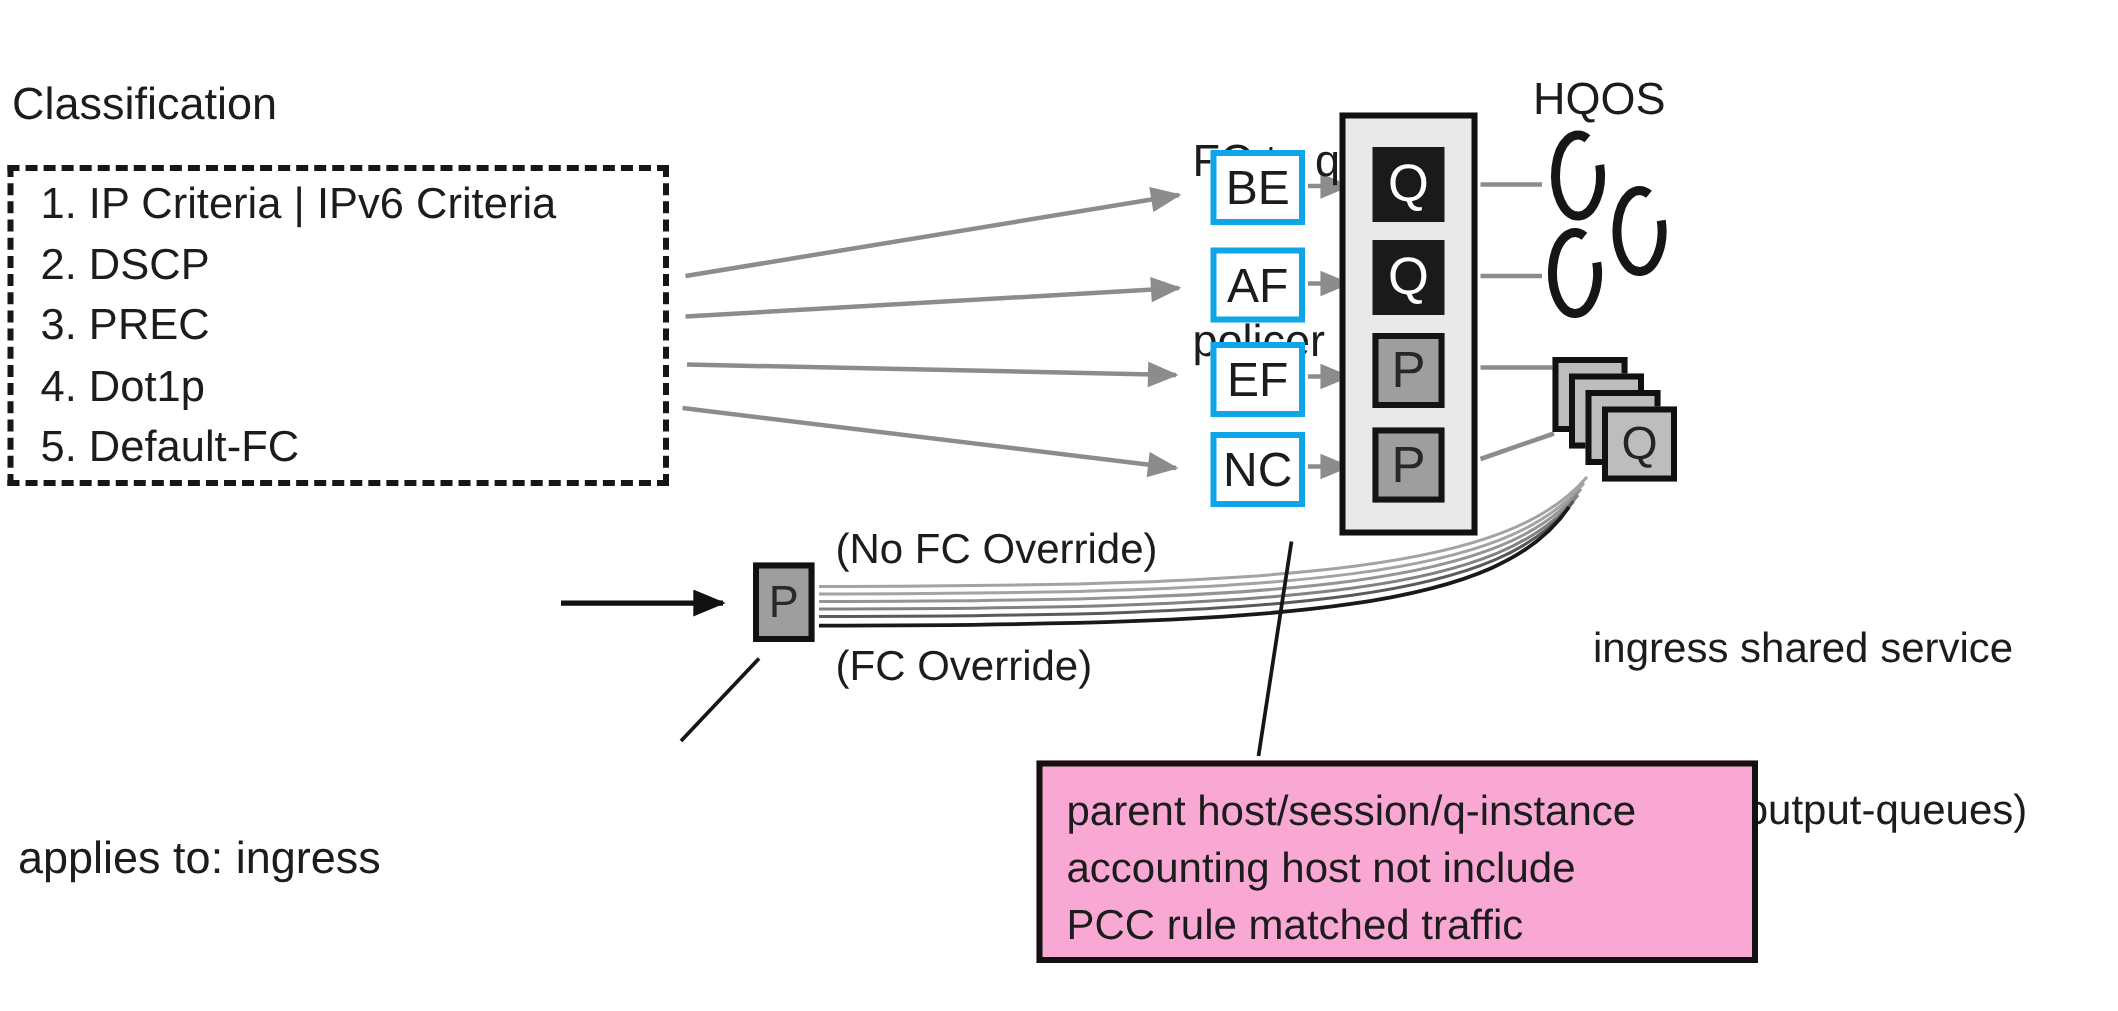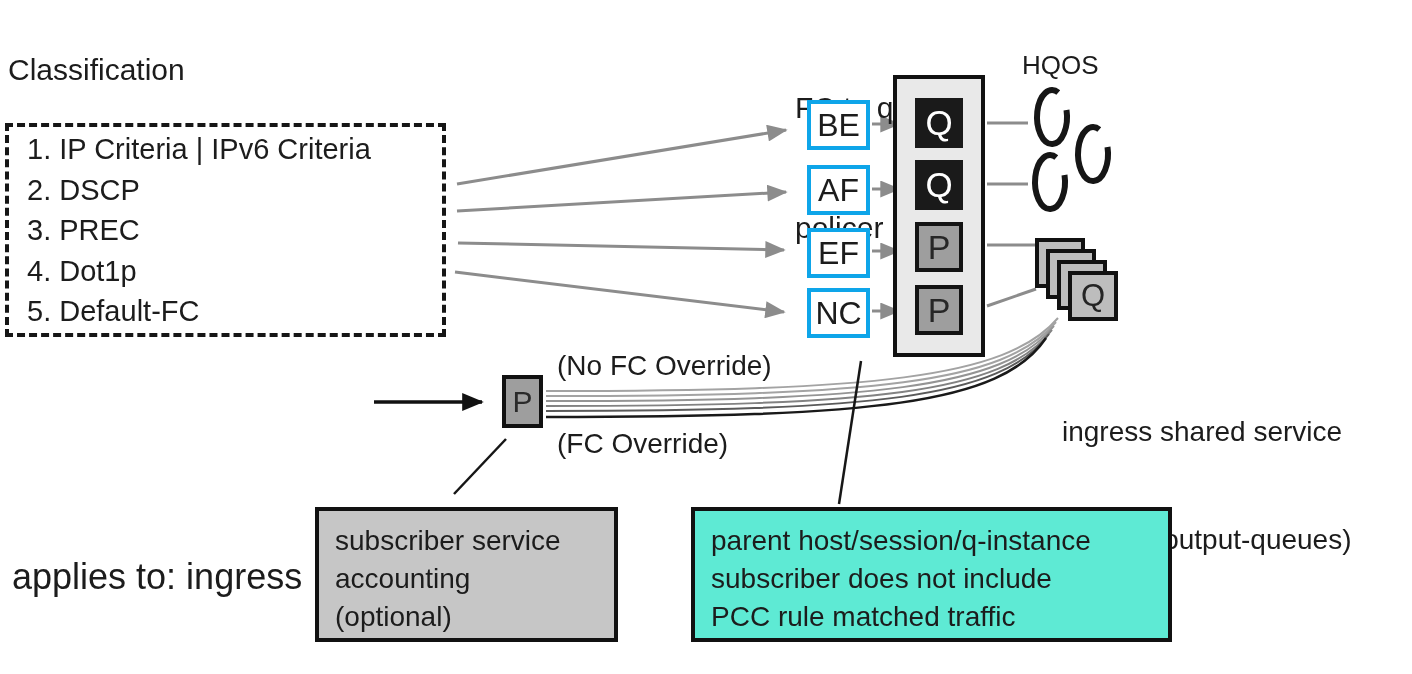--- a/index.html
+++ b/index.html
@@ -6,21 +6,21 @@
   .stage{
     position:relative;width:1405px;height:674px;background:#ffffff;
     font-family:"Liberation Sans",sans-serif;color:#1c1c1c;overflow:hidden;
   }
   .abs{position:absolute;}
   .lbl{white-space:pre;color:#1c1c1c;}
   svg.overlay{position:absolute;left:0;top:0;width:1412px;height:674px;}
 
   
   .dashbox{border:4px dashed #161616;background:#ffffff;}
-  .cls-box{left:5px;top:123px;width:415px;height:204px;
+  .cls-box{left:5px;top:110px;width:415px;height:204px;
            font-size:29px;line-height:40.5px;padding:2px 0 0 18px;box-sizing:content-box;}
   .pcc-box{left:5px;top:378px;width:357px;height:41px;
            font-size:29px;line-height:41px;padding-left:18px;}
 
   
   .fcbox{left:807px;width:55px;height:42px;border:4px solid #0ea5e9;background:#fff;
          font-size:32px;line-height:42px;text-align:center;}
 
   
   .qp-container{left:893px;top:75px;width:84px;height:274px;border:4px solid #111;background:#e9e9e9;}
@@ -33,21 +33,21 @@
   .pccP{left:502px;top:375px;width:33px;height:45px;border:4px solid #111;background:#9e9e9e;
         color:#2a2a2a;font-size:30px;line-height:45px;text-align:center;}
 
   
   .stacksq{width:42px;height:42px;border:4px solid #111;background:#bdbdbd;
            font-size:31px;line-height:42px;text-align:center;color:#242424;}
 
   
   .notebox{border:4px solid #111;font-size:28px;line-height:38px;padding:11px 0 0 16px;box-sizing:border-box;}
   .note-sub{left:315px;top:507px;width:303px;height:135px;background:#c6c6c6;}
-  .note-parent{left:691px;top:507px;width:481px;height:135px;background:#5eead4;}
+  .note-parent{left:691px;top:507px;width:481px;height:135px;background:#f9a8d4;}
 
   .fig-num{font-family:"Liberation Serif",serif;font-style:italic;font-size:26px;color:#222;}
 </style>
 </head>
 <body>
 
 <div class="stage">
 
   <svg class="overlay" viewBox="0 0 1412 674">
     <defs>
@@ -115,21 +115,21 @@
 
   <div class="abs pccP">
     <span>P</span>
   </div>
 
   <div class="abs lbl" style="left:795px;top:8px;font-size:30px;line-height:40px;">
     <div>FC to queue/</div>
     <div>policer</div>
   </div>
 
-  <div class="abs lbl" style="left:1022px;top:50px;font-size:26px;">HQOS</div>
+  <div class="abs lbl" style="left:1022px;top:50px;font-size:30px;">HQOS</div>
 
   <div class="abs fcbox" style="top:100px;">
     <span>BE</span>
   </div>
   <div class="abs fcbox" style="top:165px;">
     <span>AF</span>
   </div>
   <div class="abs fcbox" style="top:228px;">
     <span>EF</span>
   </div>
@@ -159,29 +159,24 @@
   </div>
 
   <div class="abs lbl" style="left:557px;top:350px;font-size:28px;">(No FC Override)</div>
   <div class="abs lbl" style="left:557px;top:428px;font-size:28px;">(FC Override)</div>
 
   <div class="abs lbl" style="left:1062px;top:342px;font-size:28px;line-height:36px;">
     <div>ingress shared service</div>
     <div>(policer-output-queues)</div>
   </div>
 
-  <div class="abs notebox note-sub">
-    <div>subscriber service</div>
-    <div>accounting</div>
-    <div>(optional)</div>
-  </div>
 
   <div class="abs notebox note-parent">
     <div>parent host/session/q-instance</div>
-    <div>subscriber does not include</div>
+    <div>accounting host not include</div>
     <div>PCC rule matched traffic</div>
   </div>
 
-  <div class="abs lbl" style="left:12px;top:556px;font-size:36px;">applies to: ingress</div>
+  <div class="abs lbl" style="left:12px;top:556px;font-size:30px;">applies to: ingress</div>
 
   <div class="abs fig-num" style="left:1406px;top:628px;width:60px;text-align:left;">0957</div>
 
 </div>
 
 </body></html>

